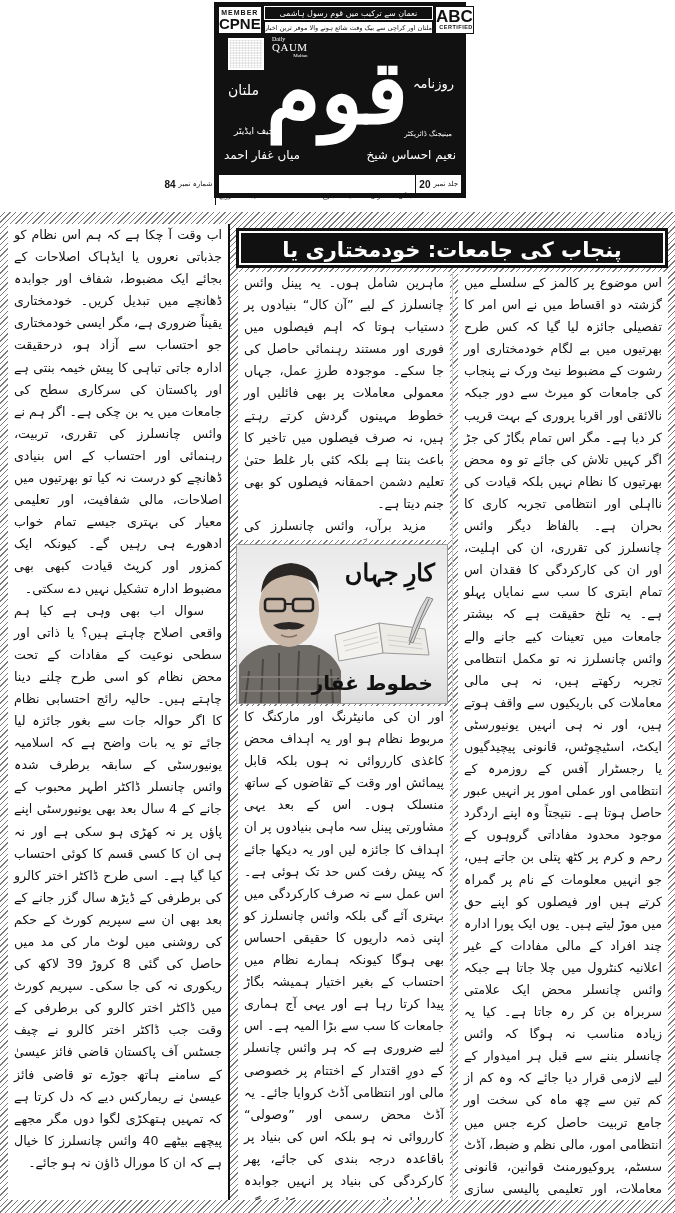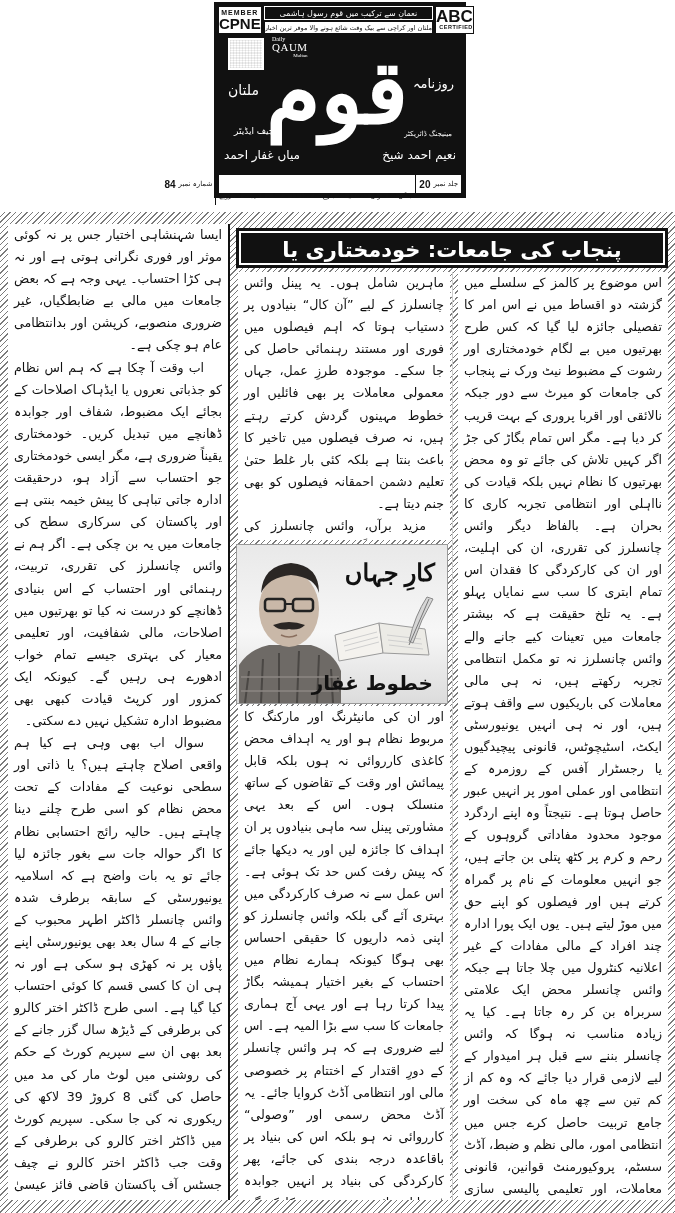--- a/index.html
+++ b/index.html
@@ -141,21 +141,21 @@
     <span class="d">Daily</span>
     <span class="q">QAUM</span>
     <span class="m">Multan</span>
   </div>
   <div class="logo-main">قوم</div>
   <div class="roznama">روزنامہ</div>
   <div class="multan">ملتان</div>
   <div class="chief-label">چیف ایڈیٹر</div>
   <div class="chief-name">میاں غفار احمد</div>
   <div class="md-label">مینیجنگ ڈائریکٹر</div>
-  <div class="md-name">نعیم احمد شیخ</div>
+  <div class="md-name">نعیم احساس شیخ</div>
 
   <div class="dateline">
     <div class="dl-cell">
       <span>جلد نمبر</span>
       <span class="dl-num">20</span>
     </div>
     <div class="dl-cell dl-mid">منگل 04 شوال 1447ھ 24 مارچ 2026ء 11 صفحات 8 قیمت 30 روپے</div>
     <div class="dl-cell">
       <span>شمارہ نمبر</span>
       <span class="dl-num">84</span>
@@ -202,17 +202,16 @@
   </svg>
   <div class="author-name">خطوط غفار</div>
 </div>
 
 <div class="col col-mid-bot">
   <p>اور ان کی مانیٹرنگ اور مارکنگ کا مربوط نظام ہو اور یہ اہداف محض کاغذی کارروائی نہ ہوں بلکہ قابل پیمائش اور وقت کے تقاضوں کے ساتھ منسلک ہوں۔ اس کے بعد یہی مشاورتی پینل سہ ماہی بنیادوں پر ان اہداف کا جائزہ لیں اور یہ دیکھا جائے کہ پیش رفت کس حد تک ہوئی ہے۔ اس عمل سے نہ صرف کارکردگی میں بہتری آئے گی بلکہ وائس چانسلرز کو اپنی ذمہ داریوں کا حقیقی احساس بھی ہوگا کیونکہ ہمارے نظام میں احتساب کے بغیر اختیار ہمیشہ بگاڑ پیدا کرتا رہا ہے اور یہی آج ہماری جامعات کا سب سے بڑا المیہ ہے۔ اس لیے ضروری ہے کہ ہر وائس چانسلر کے دورِ اقتدار کے اختتام پر خصوصی مالی اور انتظامی آڈٹ کروایا جائے۔ یہ آڈٹ محض رسمی اور ”وصولی“ کارروائی نہ ہو بلکہ اس کی بنیاد پر باقاعدہ درجہ بندی کی جائے، پھر کارکردگی کی بنیاد پر انہیں جوابدہ ٹھہرایا جائے۔ جو بہتر کارکردگی دکھائیں انہیں سراہا جائے، اور جو ناکام رہیں انہیں آئندہ ایسے عہدوں کے لیے نااہلوں کی فہرست میں شامل کیا جائے۔</p>
 
 </div>
 
 <div class="col col-left">
-  <p>ایسا شہنشاہی اختیار جس پر نہ کوئی موثر اور فوری نگرانی ہوتی ہے اور نہ ہی کڑا احتساب۔ یہی وجہ ہے کہ بعض جامعات میں مالی بے ضابطگیاں، غیر ضروری منصوبے، کرپشن اور بدانتظامی عام ہو چکی ہے۔</p>
   <p>اب وقت آ چکا ہے کہ ہم اس نظام کو جذباتی نعروں یا ایڈہاک اصلاحات کے بجائے ایک مضبوط، شفاف اور جوابدہ ڈھانچے میں تبدیل کریں۔ خودمختاری یقیناً ضروری ہے، مگر ایسی خودمختاری جو احتساب سے آزاد ہو، درحقیقت ادارہ جاتی تباہی کا پیش خیمہ بنتی ہے اور پاکستان کی سرکاری سطح کی جامعات میں یہ بن چکی ہے۔ اگر ہم نے وائس چانسلرز کی تقرری، تربیت، رہنمائی اور احتساب کے اس بنیادی ڈھانچے کو درست نہ کیا تو بھرتیوں میں اصلاحات، مالی شفافیت، اور تعلیمی معیار کی بہتری جیسے تمام خواب ادھورے ہی رہیں گے۔ کیونکہ ایک کمزور اور کرپٹ قیادت کبھی بھی مضبوط ادارہ تشکیل نہیں دے سکتی۔</p>
   <p>سوال اب بھی وہی ہے کیا ہم واقعی اصلاح چاہتے ہیں؟ یا ذاتی اور سطحی نوعیت کے مفادات کے تحت محض نظام کو اسی طرح چلنے دینا چاہتے ہیں۔ حالیہ رائج احتسابی نظام کا اگر حوالہ جات سے بغور جائزہ لیا جائے تو یہ بات واضح ہے کہ اسلامیہ یونیورسٹی کے سابقہ برطرف شدہ وائس چانسلر ڈاکٹر اطہر محبوب کے جانے کے 4 سال بعد بھی یونیورسٹی اپنے پاؤں پر نہ کھڑی ہو سکی ہے اور نہ ہی ان کا کسی قسم کا کوئی احتساب کیا گیا ہے۔ اسی طرح ڈاکٹر اختر کالرو کی برطرفی کے ڈیڑھ سال گزر جانے کے بعد بھی ان سے سپریم کورٹ کے حکم کی روشنی میں لوٹ مار کی مد میں حاصل کی گئی 8 کروڑ 39 لاکھ کی ریکوری نہ کی جا سکی۔ سپریم کورٹ میں ڈاکٹر اختر کالرو کی برطرفی کے وقت جب ڈاکٹر اختر کالرو نے چیف جسٹس آف پاکستان قاضی فائز عیسیٰ کے سامنے ہاتھ جوڑے تو قاضی فائز عیسیٰ نے ریمارکس دیے کہ دل کرتا ہے کہ تمہیں ہتھکڑی لگوا دوں مگر مجھے پیچھے بیٹھے 40 وائس چانسلرز کا خیال ہے کہ ان کا مورال ڈاؤن نہ ہو جائے۔</p>
 
 </div>
 
 </body></html>

